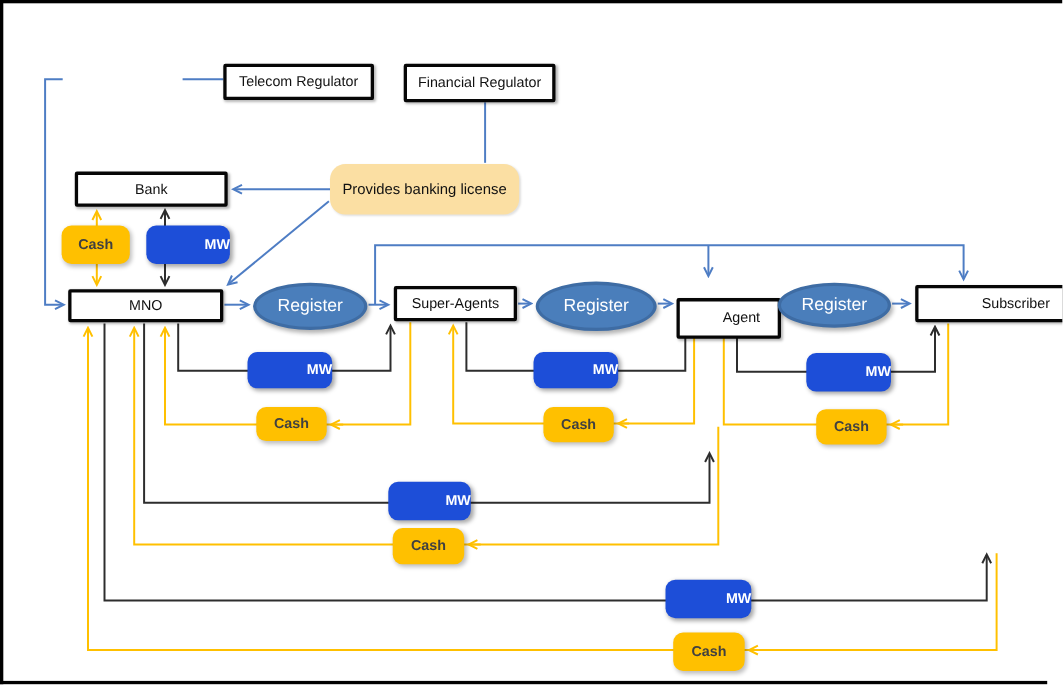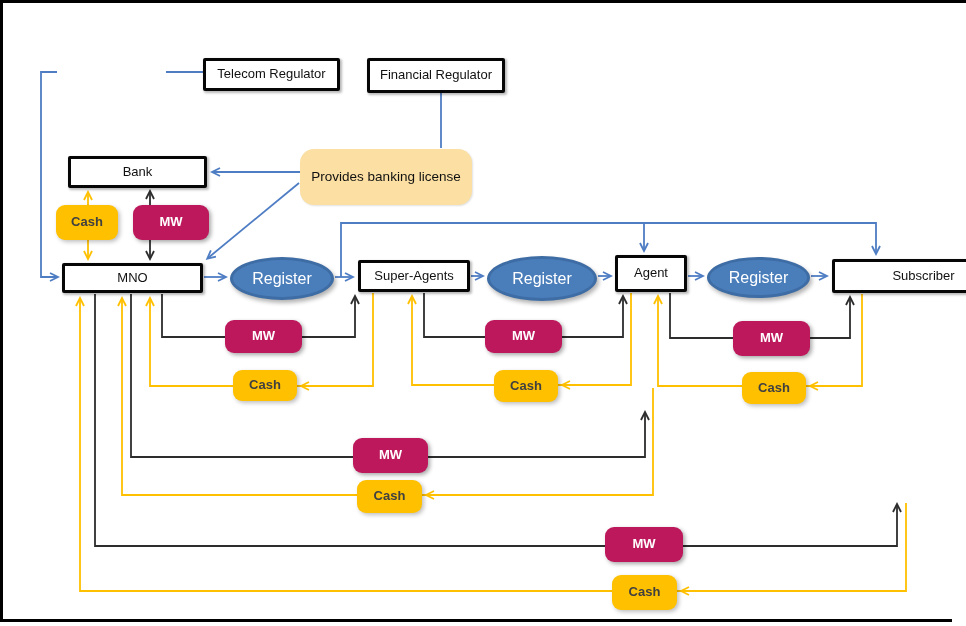--- a/index.html
+++ b/index.html
@@ -13,22 +13,23 @@
     text-align:center;font-size:13px;color:#111;line-height:1.25;
   }
   .rect{
     background:#fff;border:3px solid #060606;border-radius:2px;
     box-shadow:1.5px 1.5px 2.5px rgba(0,0,0,0.28);
   }
   .soft{border:none;border-radius:10px;box-shadow:1px 1px 2px rgba(0,0,0,0.12);}
   .tl-fill{background:#F9DFCE;}
   .pbl-fill{background:#FBDFA3;border-radius:14px;}
   .mwbox{
-    background:#be185d;color:#fff;font-weight:700;border-radius:9px;
+    background:#1d4ed8;color:#fff;font-weight:700;border-radius:9px;
     box-shadow:2px 2px 4px rgba(0,0,0,0.35);
+    justify-content:flex-end;
   }
   .cashbox{
     background:#FFC000;color:#404040;font-weight:600;border-radius:9px;
     box-shadow:2px 2px 4px rgba(0,0,0,0.25);
   }
   .ellipse{
     background:#4A7EBB;border:3px solid #3E6CA4;border-radius:50%;
     color:#fff;font-size:16px;box-shadow:2px 3px 4px rgba(0,0,0,0.3);
   }
   .frame{position:absolute;background:#000;}
@@ -101,21 +102,21 @@
   </div>
 
   <div class="node rect" style="left:367px;top:58px;width:132px;height:29px;">
     <span>Financial Regulator</span>
   </div>
 
   <div class="node rect" style="left:68px;top:156px;width:133px;height:26px;">
     <span>Bank</span>
   </div>
 
-  <div class="node soft pbl-fill" style="left:300px;top:149px;width:172px;height:56px;font-size:13.5px;justify-content:center;">
+  <div class="node soft pbl-fill" style="left:300px;top:149px;width:172px;height:46px;font-size:13.5px;justify-content:center;">
     <span>Provides banking license</span>
   </div>
 
   <div class="node cashbox" style="left:56px;top:205px;width:62px;height:35px;">
     <span>Cash</span>
   </div>
   <div class="node mwbox" style="left:133px;top:205px;width:76px;height:35px;">
     <span>MW</span>
   </div>
 
@@ -128,21 +129,21 @@
   </div>
 
   <div class="node rect" style="left:358px;top:260px;width:106px;height:26px;">
     <span>Super-Agents</span>
   </div>
 
   <div class="node ellipse" style="left:487px;top:256px;width:104px;height:39px;">
     <span>Register</span>
   </div>
 
-  <div class="node rect" style="left:615px;top:255px;width:66px;height:31px;">
+  <div class="node rect" style="left:615px;top:271px;width:66px;height:31px;padding-left:23px;">
     <span>Agent</span>
   </div>
 
   <div class="node ellipse" style="left:707px;top:257px;width:97px;height:35px;">
     <span>Register</span>
   </div>
 
   <div class="node rect" style="left:832px;top:259px;width:85px;height:28px;padding-left:46px;">
     <span>Subscriber</span>
   </div>

